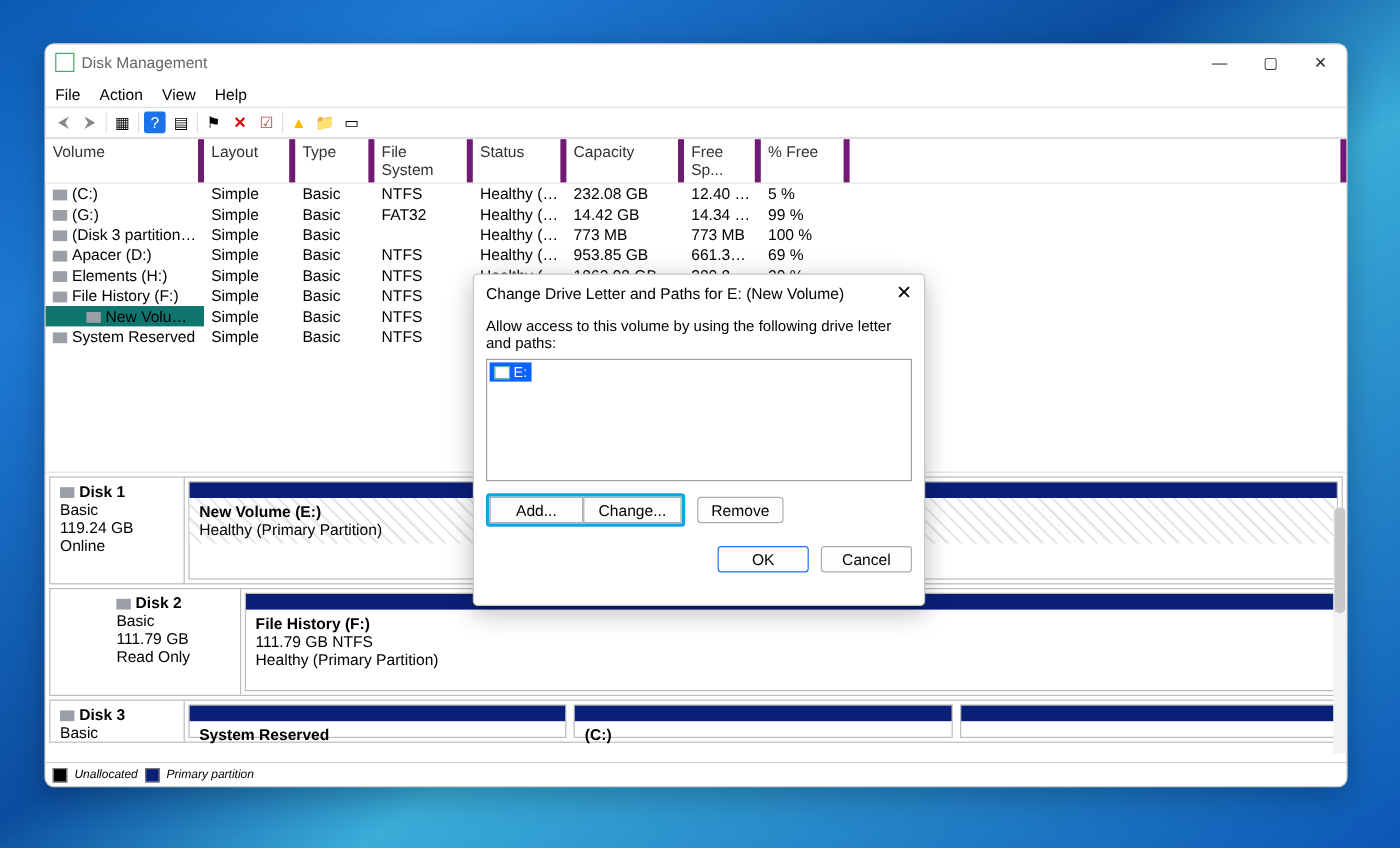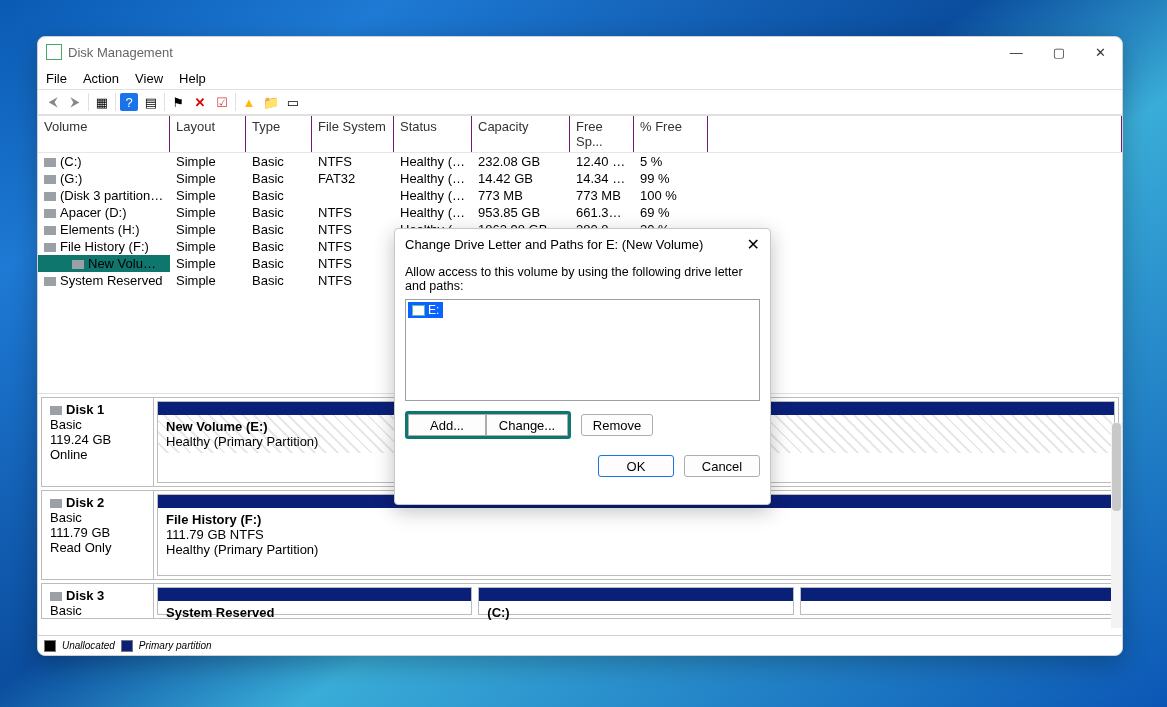--- a/index.html
+++ b/index.html
@@ -10,21 +10,21 @@
 .titlebar .controls { margin-left: auto; display: flex; gap: 30px; padding-right: 8px; color: #333; }
 .titlebar .controls span { cursor: default; }
 .menubar { height: 22px; display: flex; align-items: center; padding: 0 8px; font-size: 13px; gap: 16px; }
 .menubar span { cursor: default; }
 .toolbar { height: 26px; border-top: 1px solid #e0e0e0; border-bottom: 1px solid #e0e0e0; display: flex; align-items: center; padding: 0 6px; gap: 4px; }
 .tico { width: 18px; height: 18px; display: inline-flex; align-items: center; justify-content: center; font-size: 13px; }
 .sep { width: 1px; height: 18px; background: #e0e0e0; }
 .grid { border-top: 1px solid #e0e0e0; }
 .ghead, .grow { display: grid; grid-template-columns: 132px 76px 66px 82px 78px 98px 64px 74px 1fr; font-size: 13px; }
 .ghead { background: #fff; border-bottom: 1px solid #e6e6e6; }
-.ghead > div { padding: 3px 6px; border-right: 1px solid #701a75; color: #333; }
+.ghead > div { padding: 3px 6px; border-right: 5px solid #701a75; color: #333; }
 .grow > div { padding: 1px 6px; white-space: nowrap; overflow: hidden; text-overflow: ellipsis; }
 .grow .vico { width: 12px; height: 9px; background: #9aa0a6; display: inline-block; margin-right: 4px; vertical-align: middle; }
 .grow.sel > div:first-child { background: #0f766e; padding-left: 34px; }
 .gbody { height: 240px; }
 .diskarea { flex: 1; border-top: 1px solid #e0e0e0; overflow: hidden; padding-bottom: 0; }
 .diskrow { display: flex; border: 1px solid #bcbcbc; margin: 3px; }
 .dinfo { width: 111px; padding: 4px 8px; font-size: 13px; }
 .dinfo .dname { font-weight: 600; }
 .dico { width: 12px; height: 9px; background: #9aa0a6; display: inline-block; margin-right: 4px; vertical-align: middle; }
 .parts { flex: 1; display: flex; position: relative; border-left: 1px solid #bcbcbc; }
@@ -42,21 +42,21 @@
 .dialog { position: absolute; left: 394px; top: 228px; width: 377px; background: #fff; border: 1px solid #c8c8c8; border-radius: 4px; box-shadow: 0 6px 20px rgba(0,0,0,.25); }
 .dlgtitle { height: 30px; display: flex; align-items: center; padding: 0 10px; font-size: 13px; gap: 32px; }
 .dlgtitle .x { margin-left: auto; font-size: 16px; cursor: default; }
 .dlgbody { padding: 6px 10px 27px; font-size: 12.5px; }
 .dlglabel { margin-bottom: 6px; }
 .listbox { height: 102px; border: 1px solid #9aa0a6; background: #fff; padding: 2px; }
 .listitem { display: inline-flex; align-items: center; background: #0a62ff; color: #fff; font-size: 12px; padding: 1px 4px; }
 .listitem .drvico { width: 13px; height: 11px; background: #fff; border: 1px solid #6ba; margin-right: 3px; }
 .dlgbtns { display: flex; margin-top: 10px; align-items: center; }
 .btn { height: 22px; padding: 0 20px; font-size: 13px; background: #fdfdfd; border: 1px solid #adadad; border-radius: 3px; display: inline-flex; align-items: center; justify-content: center; cursor: default; }
-.hl { border: 3px solid #0f766e; border-radius: 3px; margin-right: 0; }
+.hl { border: 3px solid #0ea5e9; border-radius: 3px; margin-right: 0; }
 .hl .btn { border-radius: 0; }
 .okrow { display: flex; justify-content: flex-end; gap: 10px; margin-top: 16px; }
 .okrow .btn { width: 76px; }
 .okrow .btn.ok { border-color: #1a73e8; }
 </style>
 </head>
 <body>
 
 <div class="window">
   <div class="titlebar">
@@ -207,21 +207,21 @@
         <div class="parts">
           <div class="part hatched">
             <div class="partbar"></div>
             <div class="partbody">
               <div class="pname">New Volume  (E:)</div>
               <div>Healthy (Primary Partition)</div>
             </div>
           </div>
         </div>
       </div>
-      <div class="diskrow" style="height: 90px;">
+      <div class="diskrow" style="height: 90px; padding-left: 47px;">
         <div class="dinfo">
           <div class="dname"><span class="dico"></span>Disk 2</div>
           <div>Basic</div>
           <div>111.79 GB</div>
           <div>Read Only</div>
         </div>
         <div class="parts">
           <div class="part">
             <div class="partbar"></div>
             <div class="partbody">

